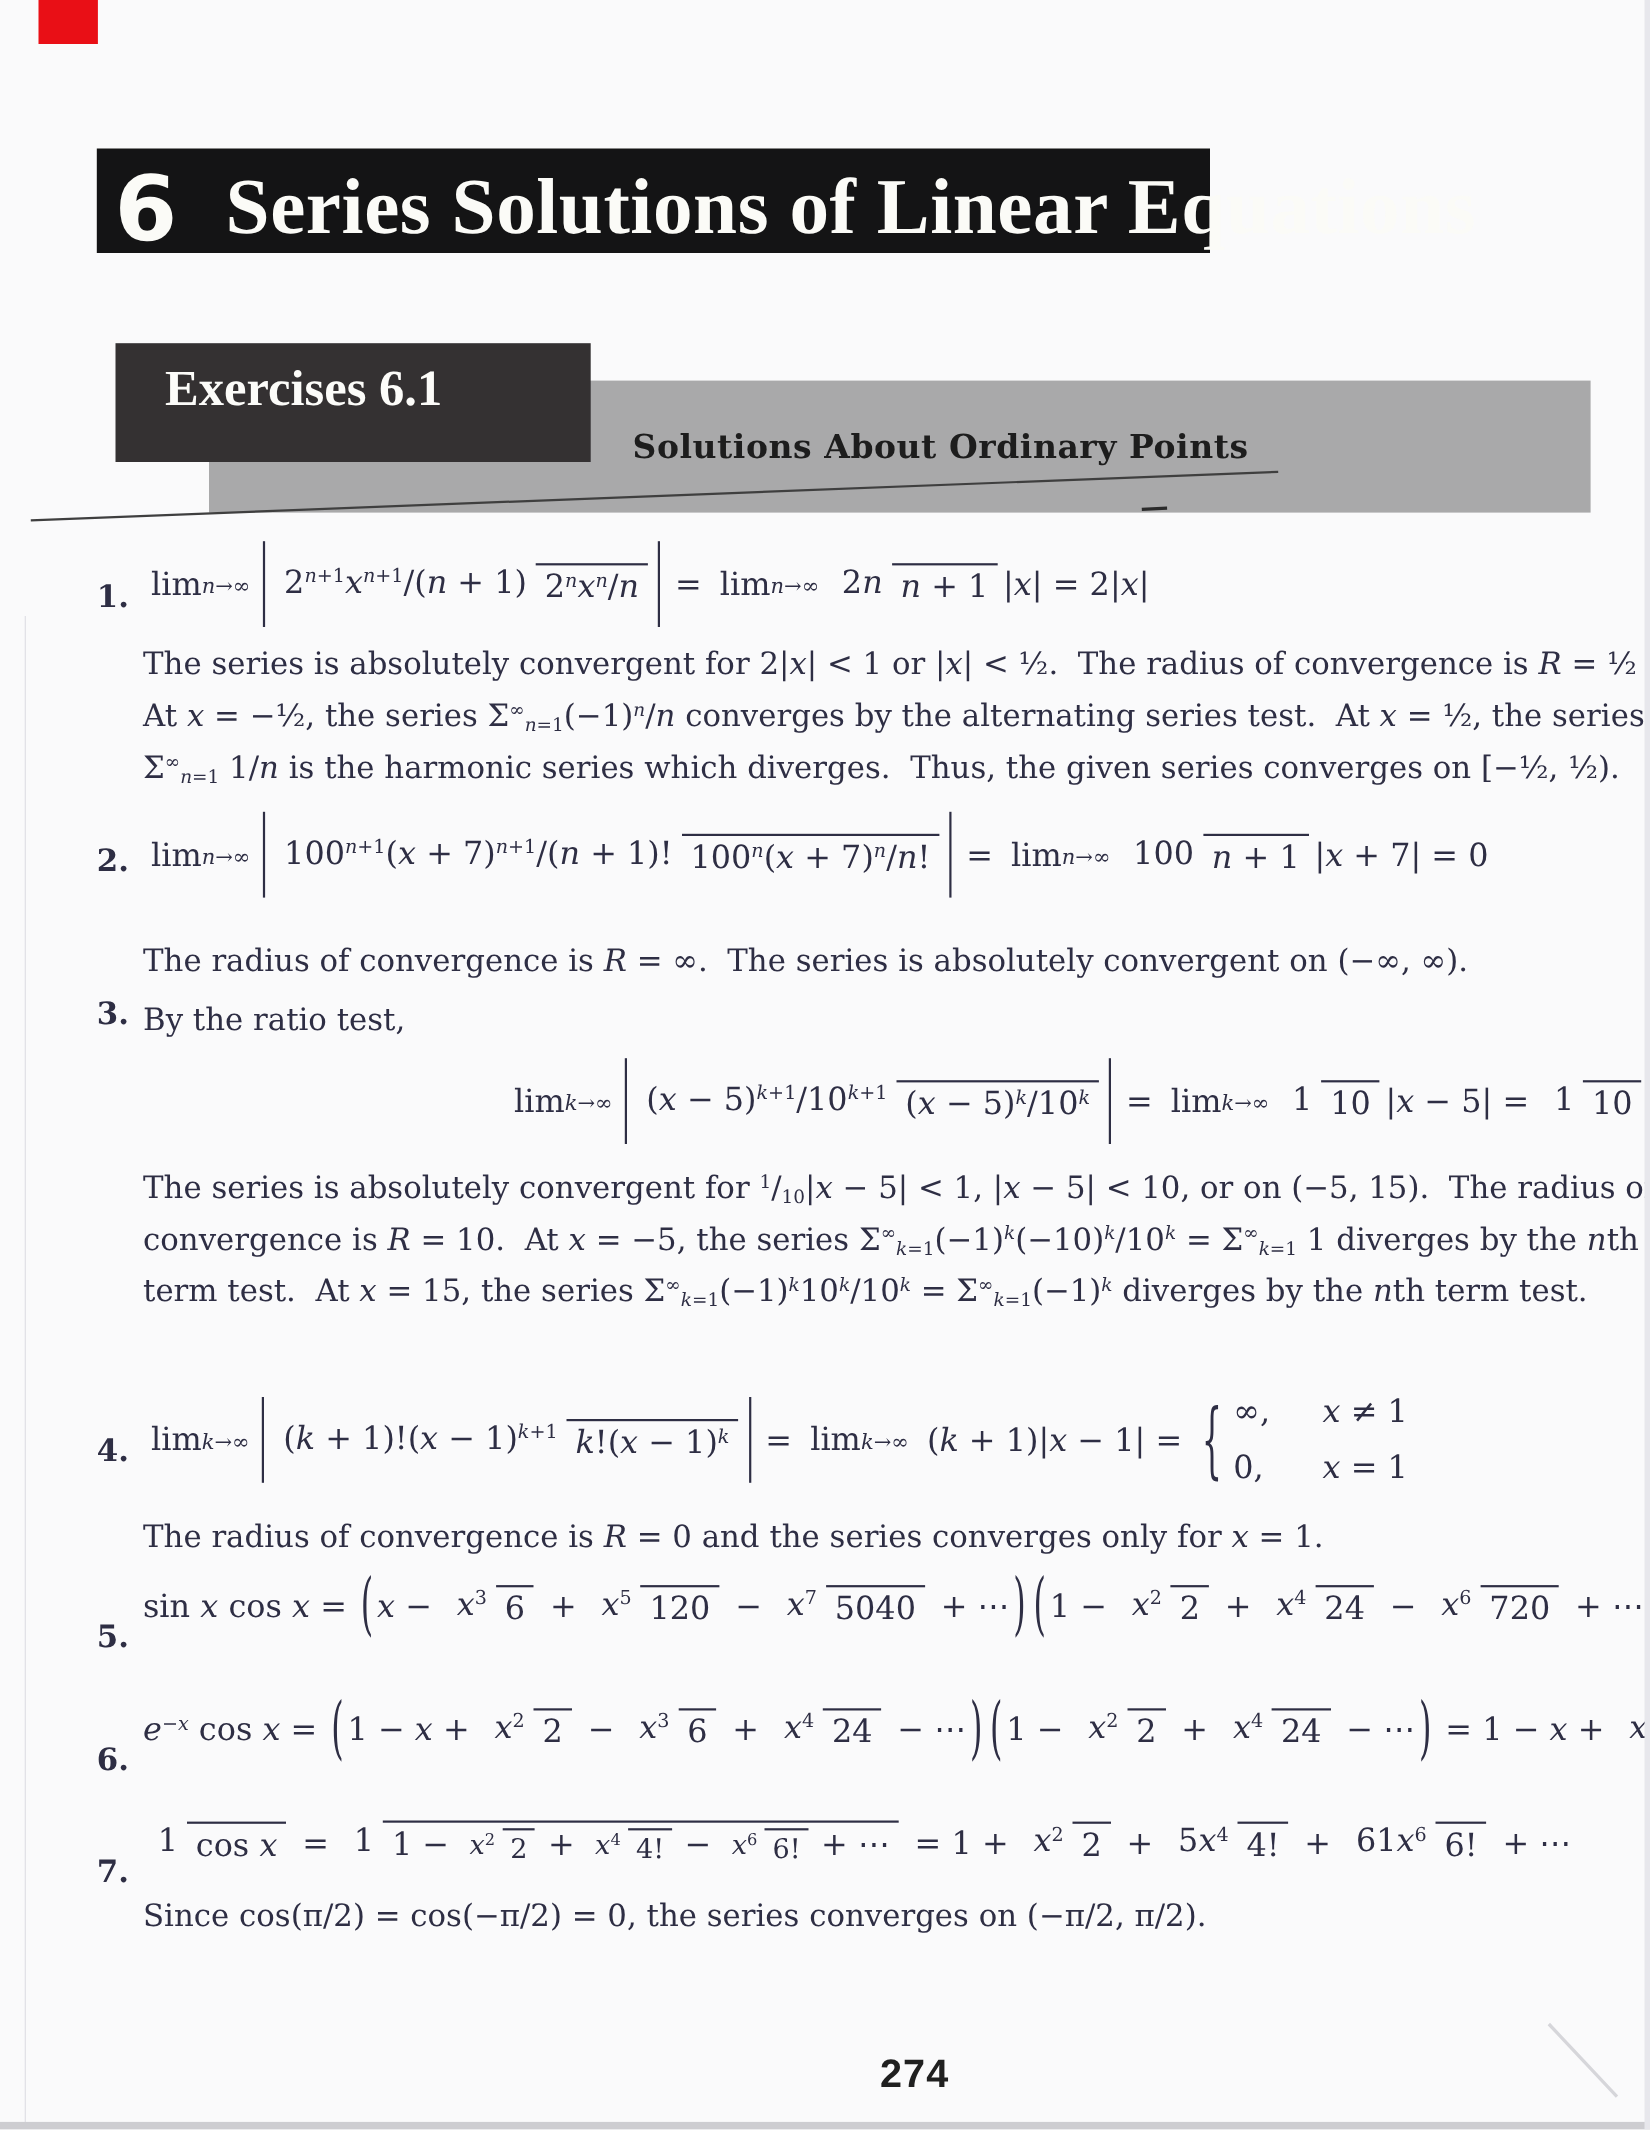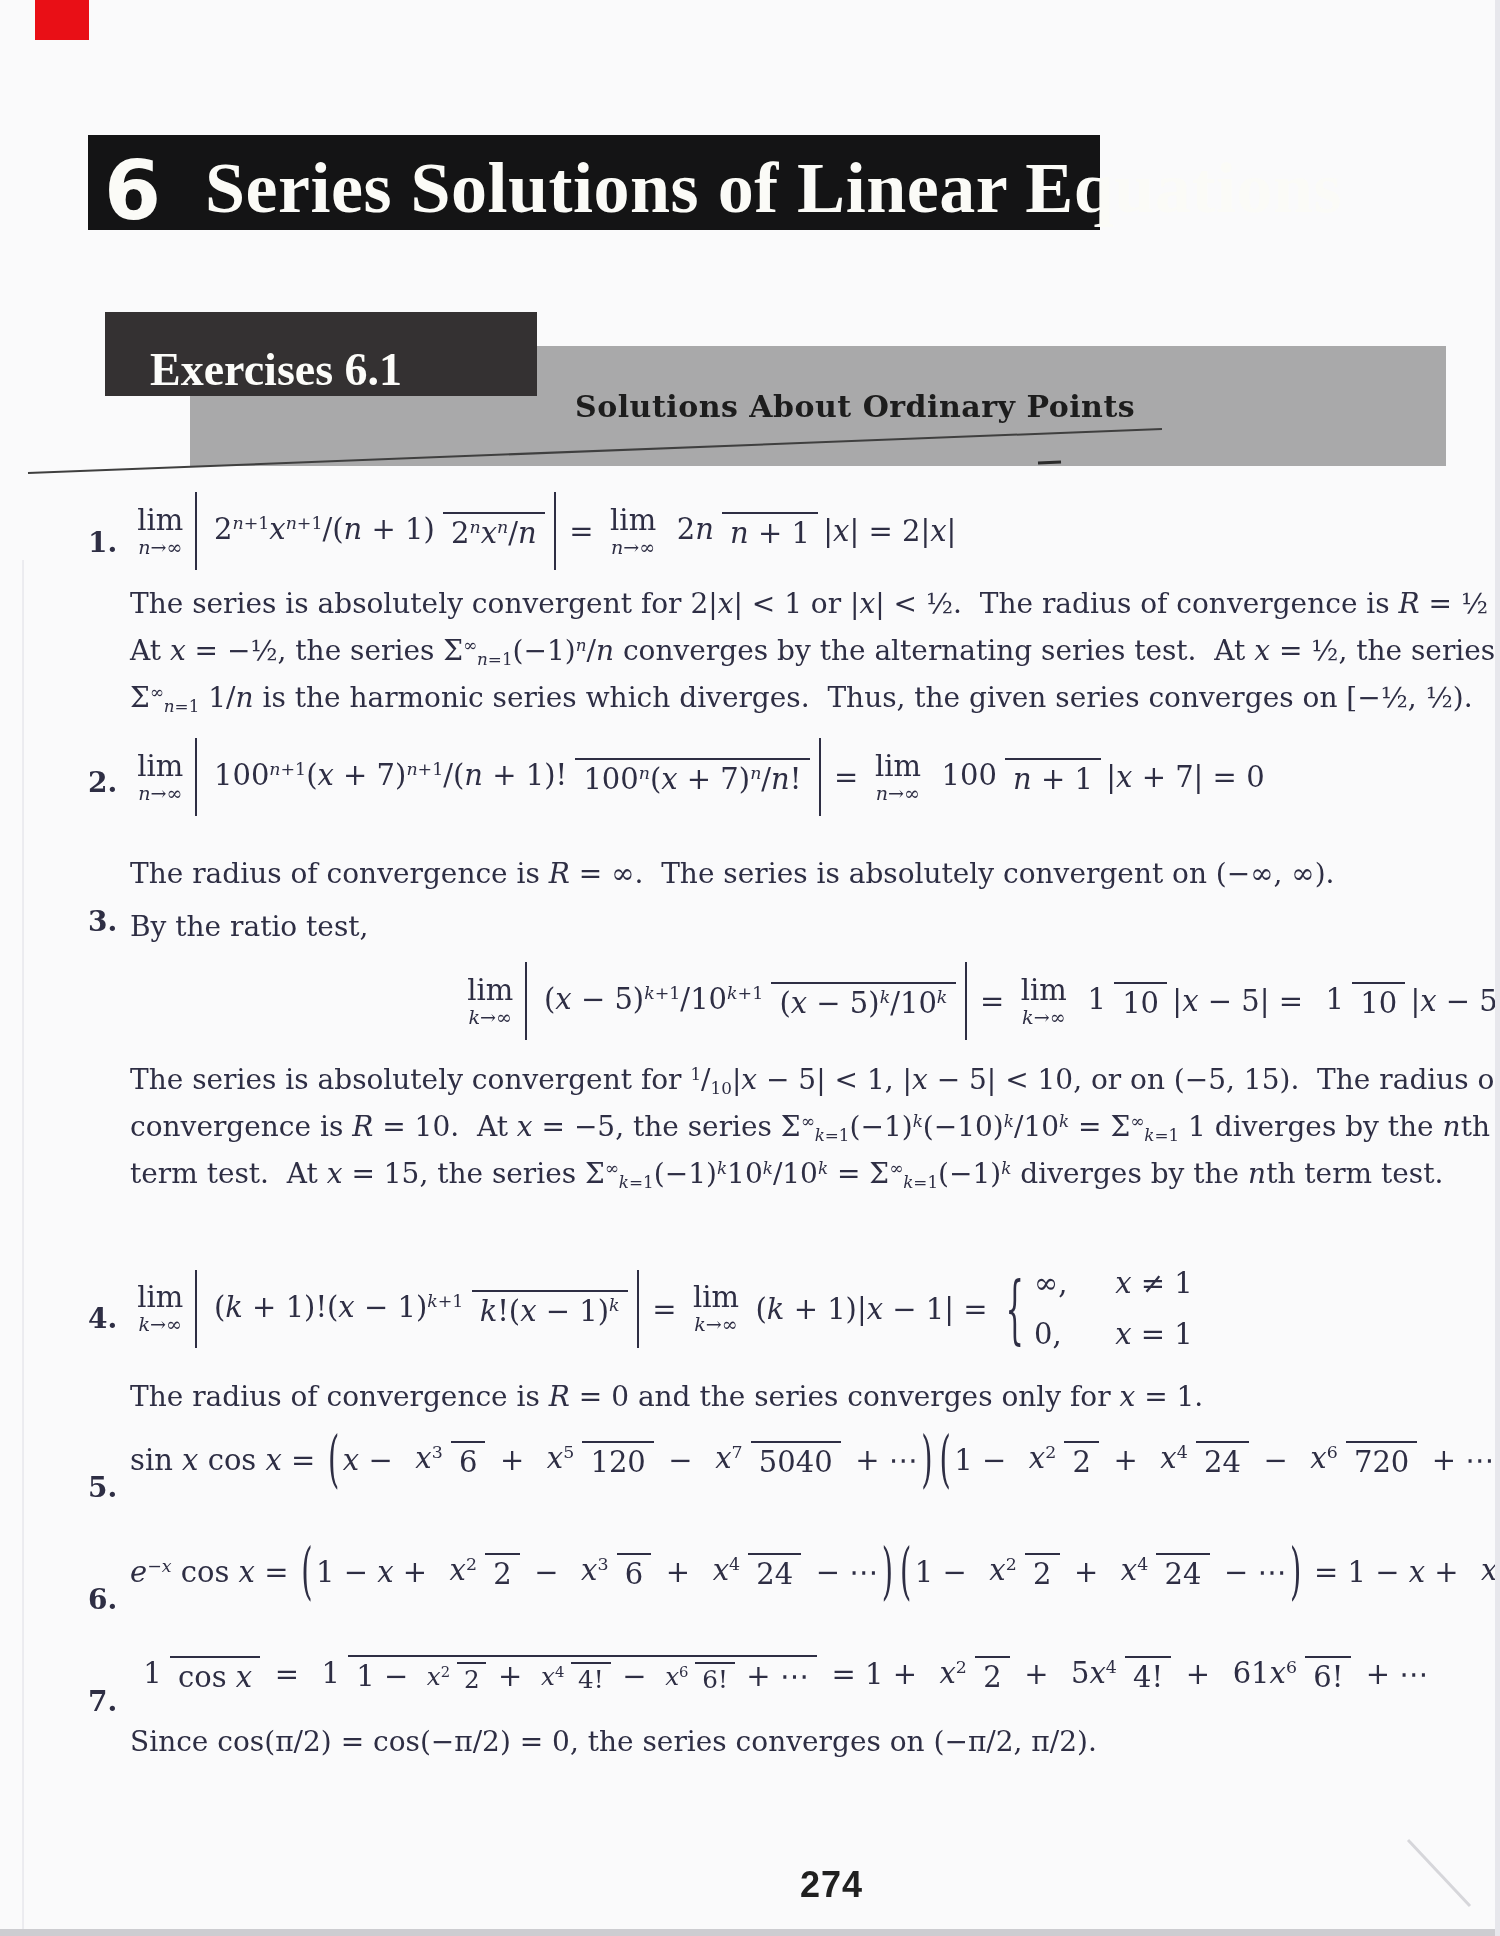--- a/index.html
+++ b/index.html
@@ -14,39 +14,39 @@
   
   .chapter-bar{position:absolute;left:88px;top:135px;width:1012px;height:95px;background:var(--bar,#141415);
                display:flex;align-items:flex-end;padding:0 0 6px 16px;box-sizing:border-box}
   .ch-num{font-family:"DejaVu Sans","Liberation Sans",sans-serif;font-weight:bold;font-size:82px;
           line-height:.9;color:#fbfbf7;margin-bottom:-4px}
   .ch-title{font-family:"Liberation Serif",serif;font-weight:bold;font-size:72px;line-height:1;
             color:#fbfbf7;margin-left:44px;letter-spacing:.5px;white-space:nowrap}
   .gray-bar{position:absolute;left:190px;top:346px;width:1256px;height:120px;background:var(--gray,#a9a9aa)}
   .section-title{position:absolute;left:385px;top:0;height:100%;display:flex;align-items:center;
                  font-weight:bold;font-size:30px;color:#1d1d1d;letter-spacing:.5px}
-  .ex-box{position:absolute;left:105px;top:312px;width:432px;height:84px;background:var(--box,#343132);
-          display:flex;align-items:flex-end;padding:14px 0 0 45px;box-sizing:border-box}
+  .ex-box{position:absolute;left:105px;top:312px;width:432px;height:108px;background:var(--box,#343132);
+          display:flex;align-items:flex-start;padding:14px 0 0 45px;box-sizing:border-box}
   .ex-label{font-family:"Liberation Serif",serif;font-weight:bold;font-size:46px;color:#fcfcf9;white-space:nowrap}
   
   #problems{position:absolute;left:0;top:0;width:100%;height:100%}
   .problem{position:absolute;left:88px;right:0}
   .pnum{position:absolute;left:0;font-weight:bold;font-size:28px}
   .pcontent{margin-left:42px}
   .eq{display:flex;align-items:center;font-size:29px;white-space:pre}
   .eq .txt{white-space:pre}
   .rm{font-style:normal}
   sup{font-size:.6em;vertical-align:.55em;line-height:0}
   sub{font-size:.6em;vertical-align:-.28em;line-height:0}
   .frac{display:inline-flex;align-items:center;text-align:center;
         vertical-align:middle;margin:0 .18em;line-height:1.12}
   .frac>.num{display:block;padding:0 .28em .1em;white-space:pre}
   .frac>.den{display:block;border-top:2px solid currentColor;padding:.1em .28em 0;white-space:pre}
   .den .frac,.num .frac{font-size:.85em;margin:0 .1em}
-  .lim{display:inline-flex;flex-direction:column;align-items:center;line-height:1;margin:0 .25em;font-style:normal}
+  .lim{display:inline-flex;align-items:center;line-height:1;margin:0 .25em;font-style:normal}
   .lim .l2{font-size:.66em;margin-top:3px}
   .vbar{display:inline-block;width:2px;background:currentColor;height:2.7em;margin:0 .14em;flex:none}
   .bigp{display:inline-block;transform:scaleY(2.15);transform-origin:50% 55%;margin:0 .12em;font-weight:400}
   .cases{display:inline-flex;align-items:center;margin-left:.2em}
   .cbrace{display:inline-block;transform:scaleY(2.6);transform-origin:50% 50%;margin:0 .35em 0 .1em}
   .ccol{display:inline-flex;flex-direction:column;row-gap:.6em}
   .crow{display:flex;column-gap:1.3em}
   .crow .cv{min-width:1.5em}
   .plines{margin-top:10px}
   .pline{white-space:pre;font-size:28px;line-height:47px}

